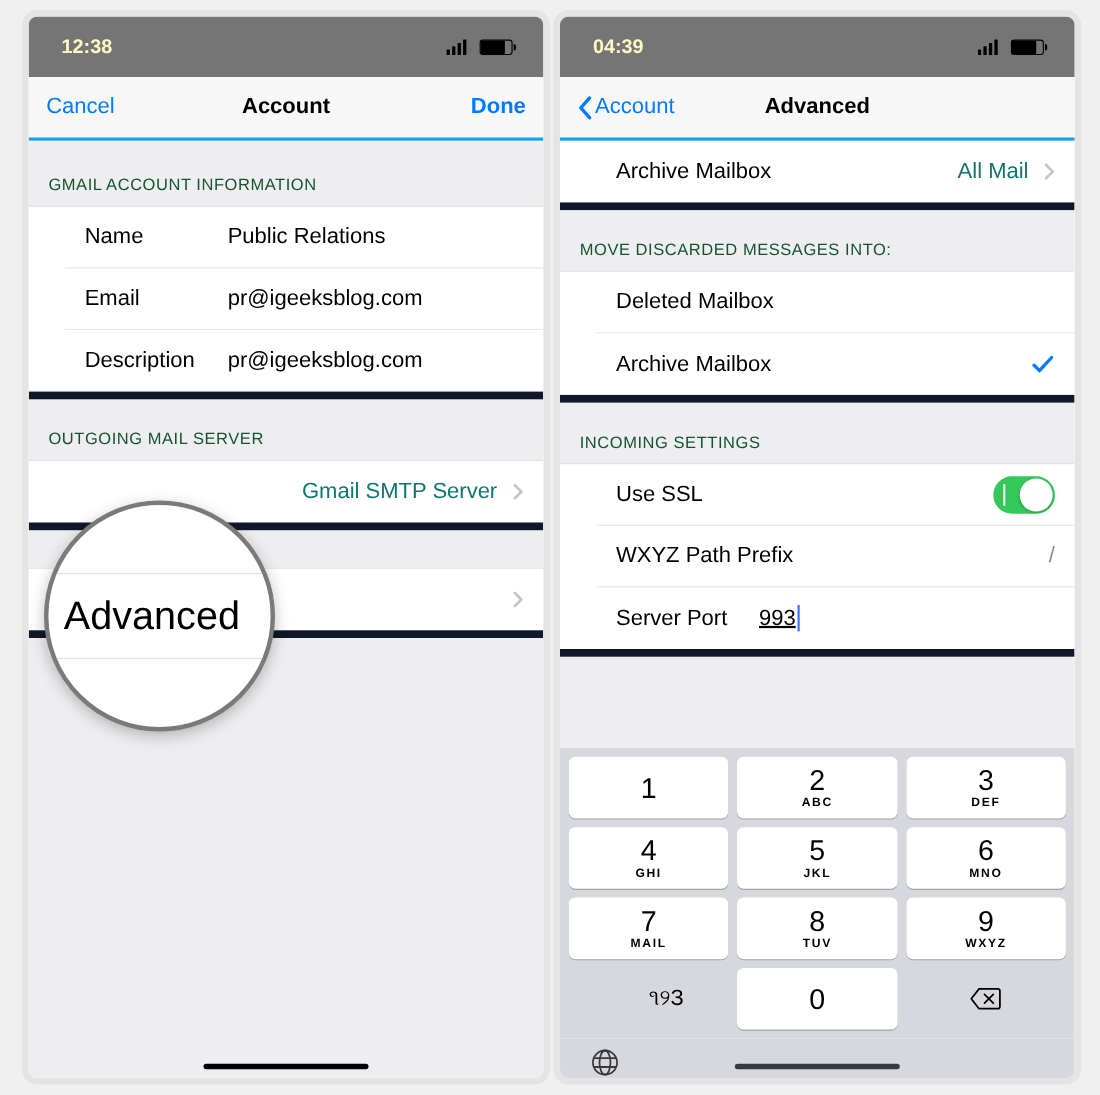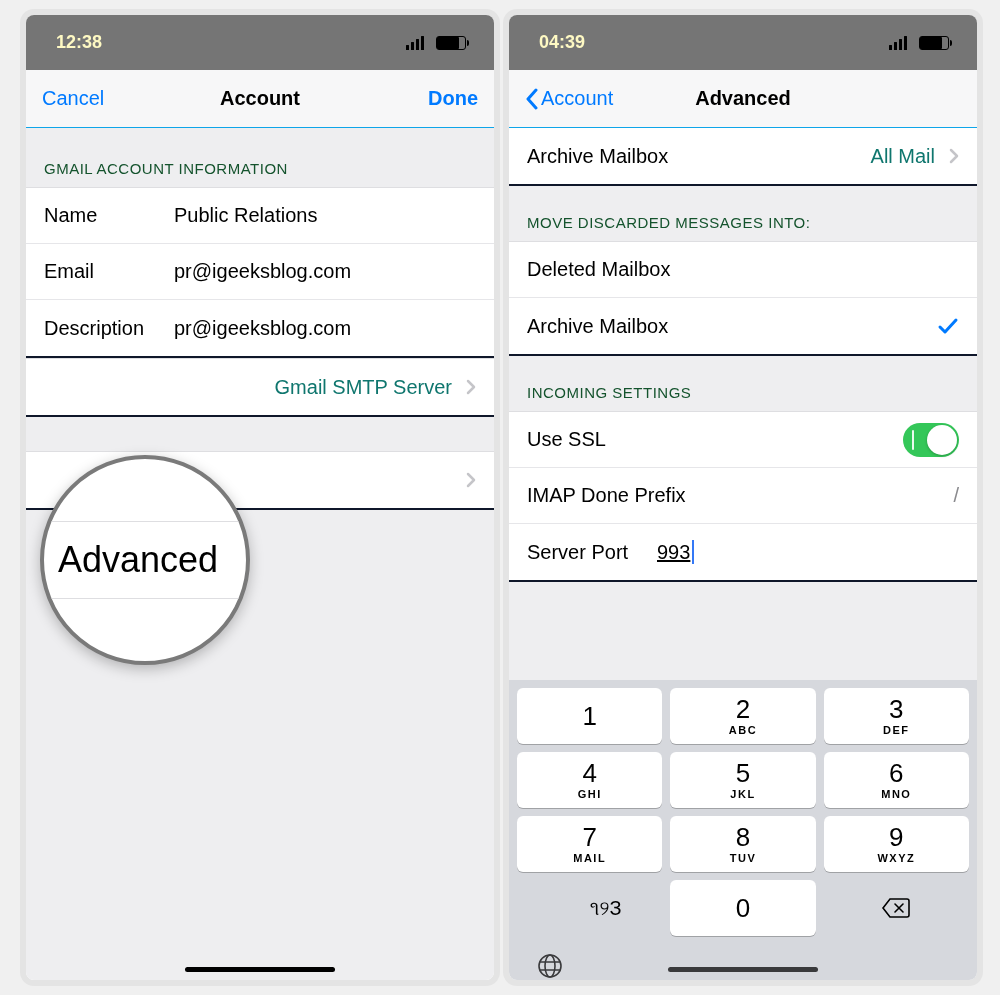--- a/index.html
+++ b/index.html
@@ -47,21 +47,21 @@
   .battery {
     width: 30px; height: 14px; border: 1.5px solid #000; border-radius: 3px; position: relative;
   }
   .battery::after { content:""; position:absolute; right:-4px; top:3px; width:2px; height:6px; background:#000; border-radius:0 2px 2px 0; }
   .battery i { display:block; width:80%; height:100%; background:#000; border-radius:1px; }
 
   
   .navbar {
     height: 58px;
     background: #f7f7f8;
-    border-bottom: 1px solid #0ea5e9;
+    border-bottom: 3px solid #0ea5e9;
     display: flex;
     align-items: center;
     justify-content: space-between;
     padding: 0 16px;
     font-size: 20px;
   }
   .navbar .nav-left, .navbar .nav-right { color: #007aff; min-width: 90px; }
   .navbar .nav-right { text-align: right; font-weight: 600; }
   .navbar .nav-left.with-back { display:flex; align-items:center; gap:2px; }
   .navbar .title { font-weight: 600; color:#000; flex:1; text-align:center; }
@@ -72,21 +72,21 @@
   .content { background: #eeeef0; height: calc(100% - 55px - 58px); overflow: hidden; position: relative; }
   .content.right-pad { height: calc(100% - 58px); } 
   .section-header {
     color: #14532d;
     font-size: 15px;
     letter-spacing: .5px;
     padding: 32px 18px 10px;
     text-transform: uppercase;
   }
   .section-header.compact { padding-top: 28px; }
-  .row-group { background:#fff; border-top:1px solid #dedee1; border-bottom:2px solid #0f172a; }
+  .row-group { background:#fff; border-top:1px solid #dedee1; border-bottom:7px solid #0f172a;padding-left:33px; }
   .row {
     min-height: 56px;
     display: flex;
     align-items: center;
     padding: 0 18px;
     font-size: 20px;
     color: #000;
     border-bottom: 1px solid #e6e6e9;
   }
   .row:last-child { border-bottom: none; }
@@ -195,20 +195,21 @@
       <div class="row">
         <span class="label">Email</span>
         <span class="value">pr@igeeksblog.com</span>
       </div>
       <div class="row">
         <span class="label">Description</span>
         <span class="value">pr@igeeksblog.com</span>
       </div>
     </div>
 
+    <div class="section-header compact">OUTGOING MAIL SERVER</div>
     <div class="row-group">
       <div class="row">
         <span class="label"></span>
         <span class="aux">Gmail SMTP Server</span>
         <svg class="chev" viewBox="0 0 10 16">
             <polyline points="2,2 8,8 2,14"></polyline>
           </svg>
       </div>
     </div>
 
@@ -289,21 +290,21 @@
     <div class="section-header compact">INCOMING SETTINGS</div>
     <div class="row-group">
       <div class="row">
         <span style="flex:1">Use SSL</span>
         <span class="toggle">
             <span class="tick"></span>
             <span class="knob"></span>
           </span>
       </div>
       <div class="row">
-        <span style="flex:1">IMAP Done Prefix</span>
+        <span style="flex:1">WXYZ Path Prefix</span>
         <span class="value muted" style="flex:0; padding-left:8px;">/</span>
       </div>
       <div class="row port">
         <span class="label">Server Port</span>
         <span class="port-value">
           <span>993</span>
           <span class="cursor"></span>
         </span>
       </div>
     </div>

